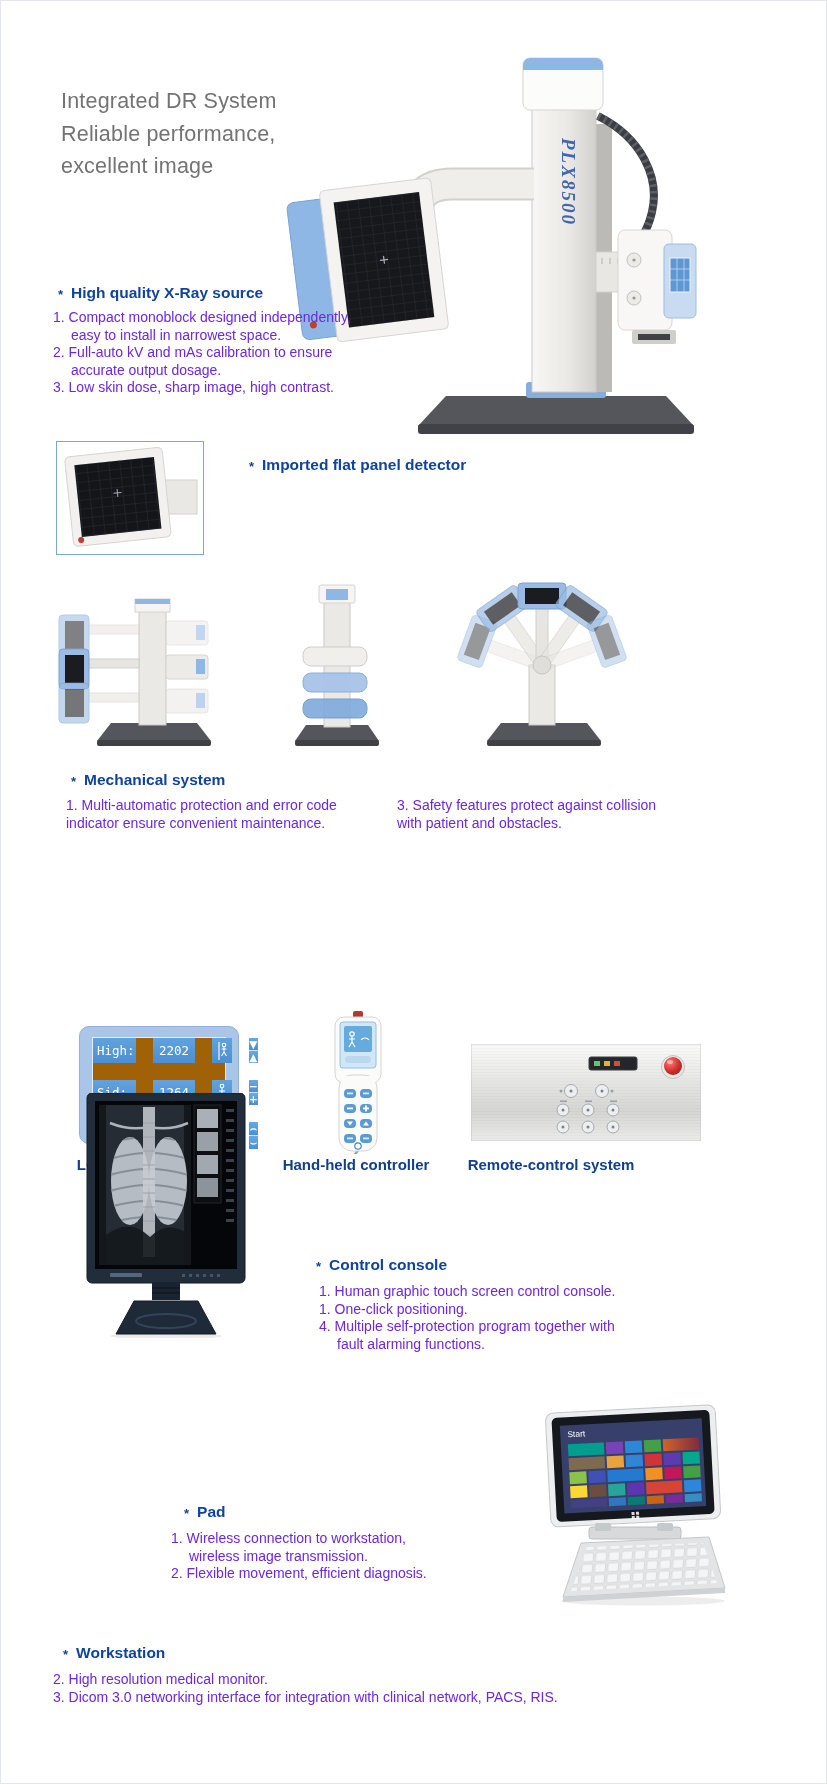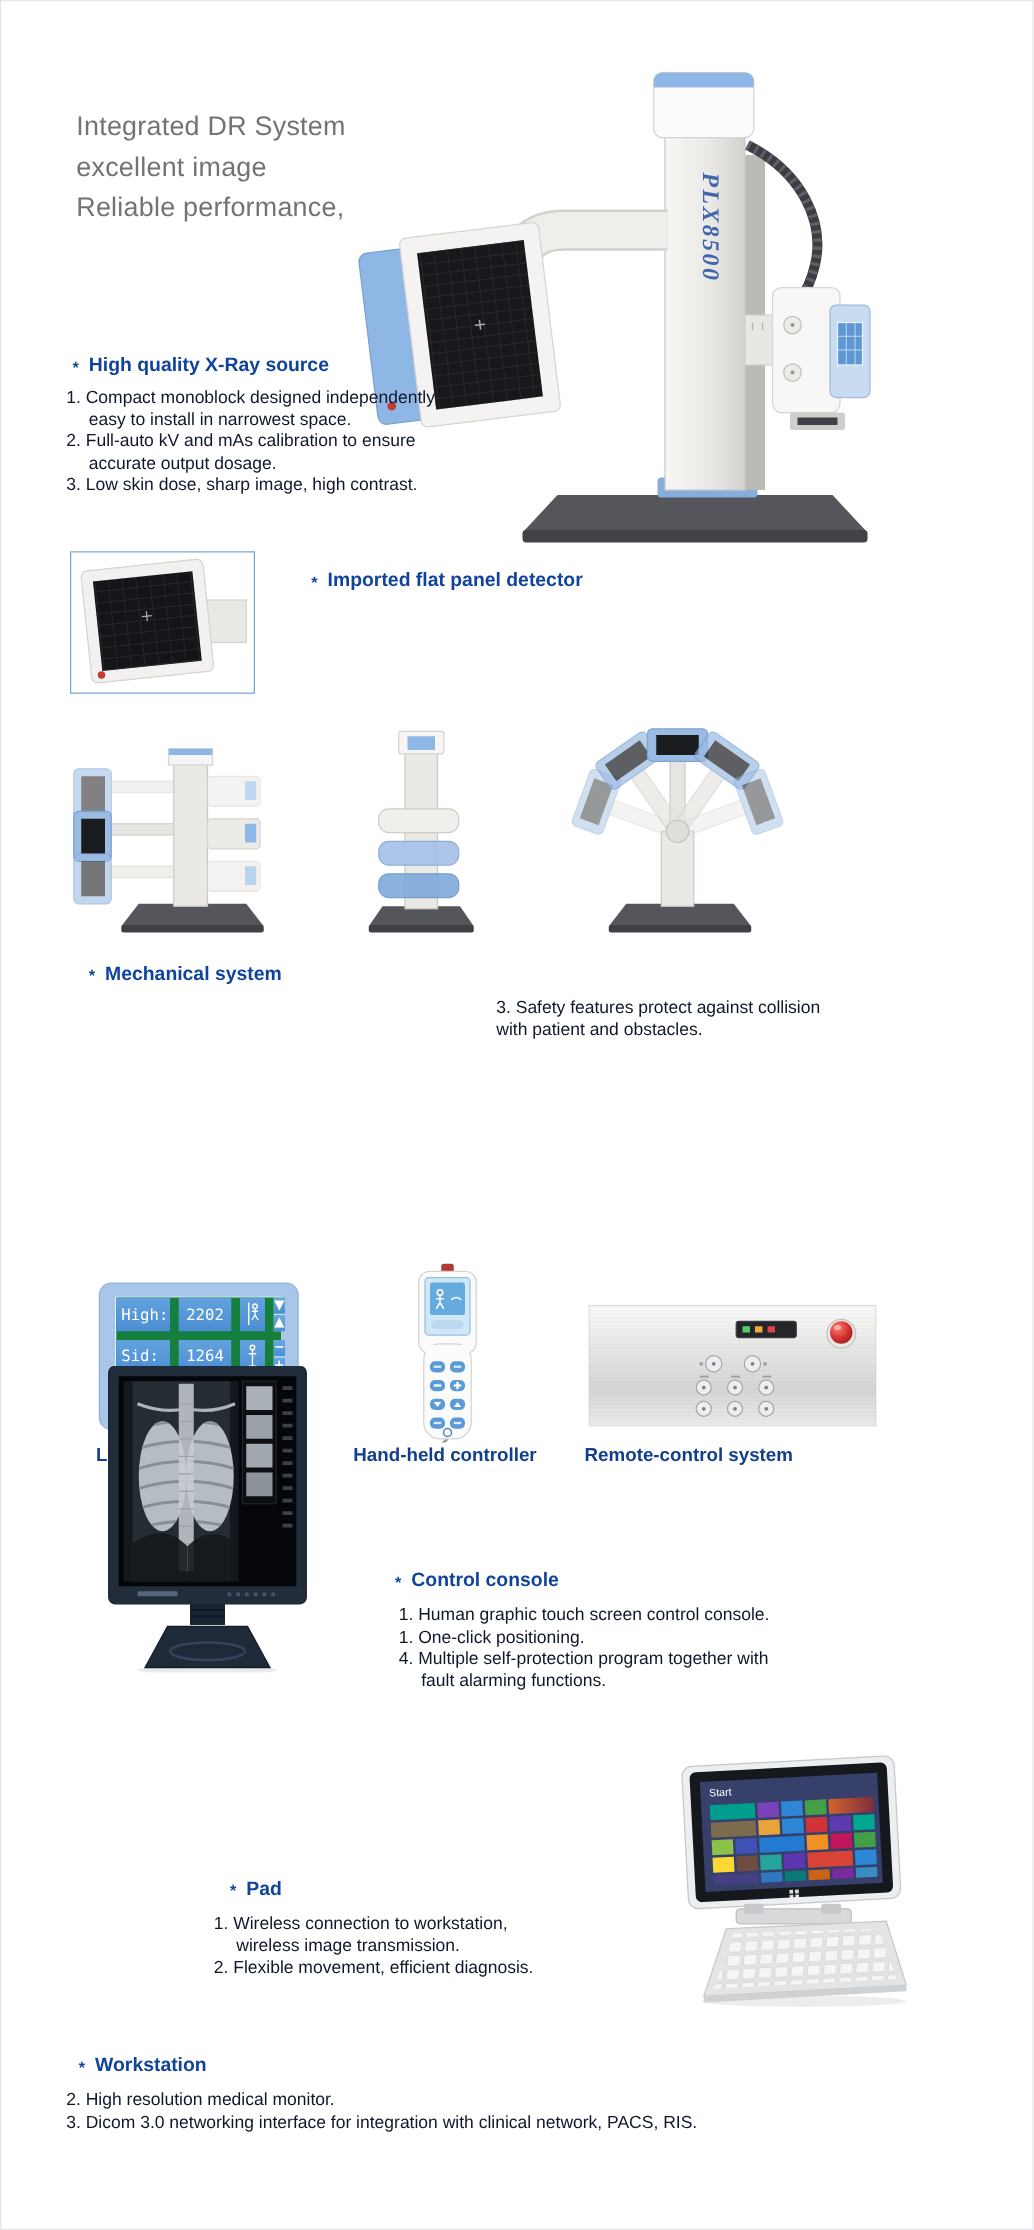--- a/index.html
+++ b/index.html
@@ -7,49 +7,49 @@
   .page{position:relative;width:827px;height:1784px;margin:0 auto;background:#ffffff;
         border:1px solid #e2e5e9;font-family:"Liberation Sans","DejaVu Sans",sans-serif;overflow:hidden}
   .abs{position:absolute}
   svg{display:block}
 
   .title{font-size:21.5px;line-height:32.5px;color:#737373;letter-spacing:.2px}
 
   .sec-head{display:flex;align-items:baseline;gap:8px;font-weight:bold;color:#10439b;font-size:15.5px}
   .sec-head .star{font-size:13px;position:relative;top:1px}
 
-  .list p{font-size:14px;color:#0f172a;line-height:17.5px;white-space:pre-line}
+  .list p{font-size:14px;color:#6d28d9;line-height:17.5px;white-space:pre-line}
   .hang p{padding-left:18px;text-indent:-18px}
 
   .caption{position:absolute;top:1155px;font-size:15px;font-weight:bold;color:#123e8e;text-align:center}
 
   .panel-box{position:absolute;left:55px;top:440px;width:148px;height:114px;border:1px solid #7ba7d7;background:#fff}
 
   
   .lcd{position:absolute;left:78px;top:1025px;width:160px;height:118px;background:#a9c6e9;
        border:1px solid #8fb2dd;border-radius:10px;padding:10px 12px}
-  .lcd-screen{width:100%;height:100%;border:1px solid #e4eefa;background:#15803d;
-       display:grid;grid-template-columns:43px 42px 20px 1fr;grid-template-rows:1fr 1fr 1fr;gap:7px}
+  .lcd-screen{width:100%;height:100%;border:1px solid #e4eefa;background:#a16207;
+       display:grid;grid-template-columns:43px 42px 20px 1fr;grid-template-rows:1fr 1fr 1fr;gap:17px}
   .lcd-cell{background:linear-gradient(180deg,#62a2dd,#4b8ed2);color:#fff;display:flex;align-items:center;
        justify-content:center;font-family:"DejaVu Sans Mono","Liberation Mono",monospace;font-size:12.5px}
   .lcd-label{justify-content:flex-start;padding-left:4px}
   .lcd-btns{flex-direction:column;padding:0;gap:1px;background:#cfe3f6}
   .lcd-btn{flex:1;width:100%;display:flex;align-items:center;justify-content:center;
        background:linear-gradient(180deg,#6aa9e0,#4b8ed2);font-size:10.5px;font-weight:bold;
        font-family:"DejaVu Sans",sans-serif}
 </style>
 </head>
 <body>
 
 <div class="page">
 
   <div class="abs title" style="left:60px;top:84px">
     <div>Integrated DR System</div>
+    <div>Reliable performance,</div>
     <div>excellent image</div>
-    <div>Reliable performance,</div>
   </div>
 
   <svg class="abs" style="left:265px;top:45px" width="435" height="405" viewBox="0 0 435 405">
     <defs>
       <linearGradient id="mCol" x1="0" x2="1" y1="0" y2="0">
         <stop offset="0" stop-color="#f7f7f5"></stop>
           <stop offset=".55" stop-color="#ebe9e5"></stop>
           <stop offset="1" stop-color="#d3d1cd"></stop>
       </linearGradient>
       <pattern id="mGrid" width="11" height="9" patternUnits="userSpaceOnUse">
@@ -199,20 +199,22 @@
       <rect x="112" y="7" width="34" height="16" fill="#1b1c20"></rect>
     </g>
     <circle cx="129" cy="84" r="9" fill="#e0deda" stroke="#c8c6c2"></circle>
   </svg>
 
   <div class="abs sec-head" style="left:70px;top:770px">
     <span class="star">*</span>
     <span>Mechanical system</span>
   </div>
   <div class="abs list" style="left:65px;top:796px;width:345px">
+    <p>1. Multi-automatic protection and error code
+indicator ensure convenient maintenance.</p>
   </div>
   <div class="abs list" style="left:396px;top:796px;width:315px">
     <p>3. Safety features protect against collision
 with patient and obstacles.</p>
   </div>
 
   <div class="lcd">
     <div class="lcd-screen">
       <div class="lcd-cell lcd-label">High:</div>
       <div class="lcd-cell">2202</div>

